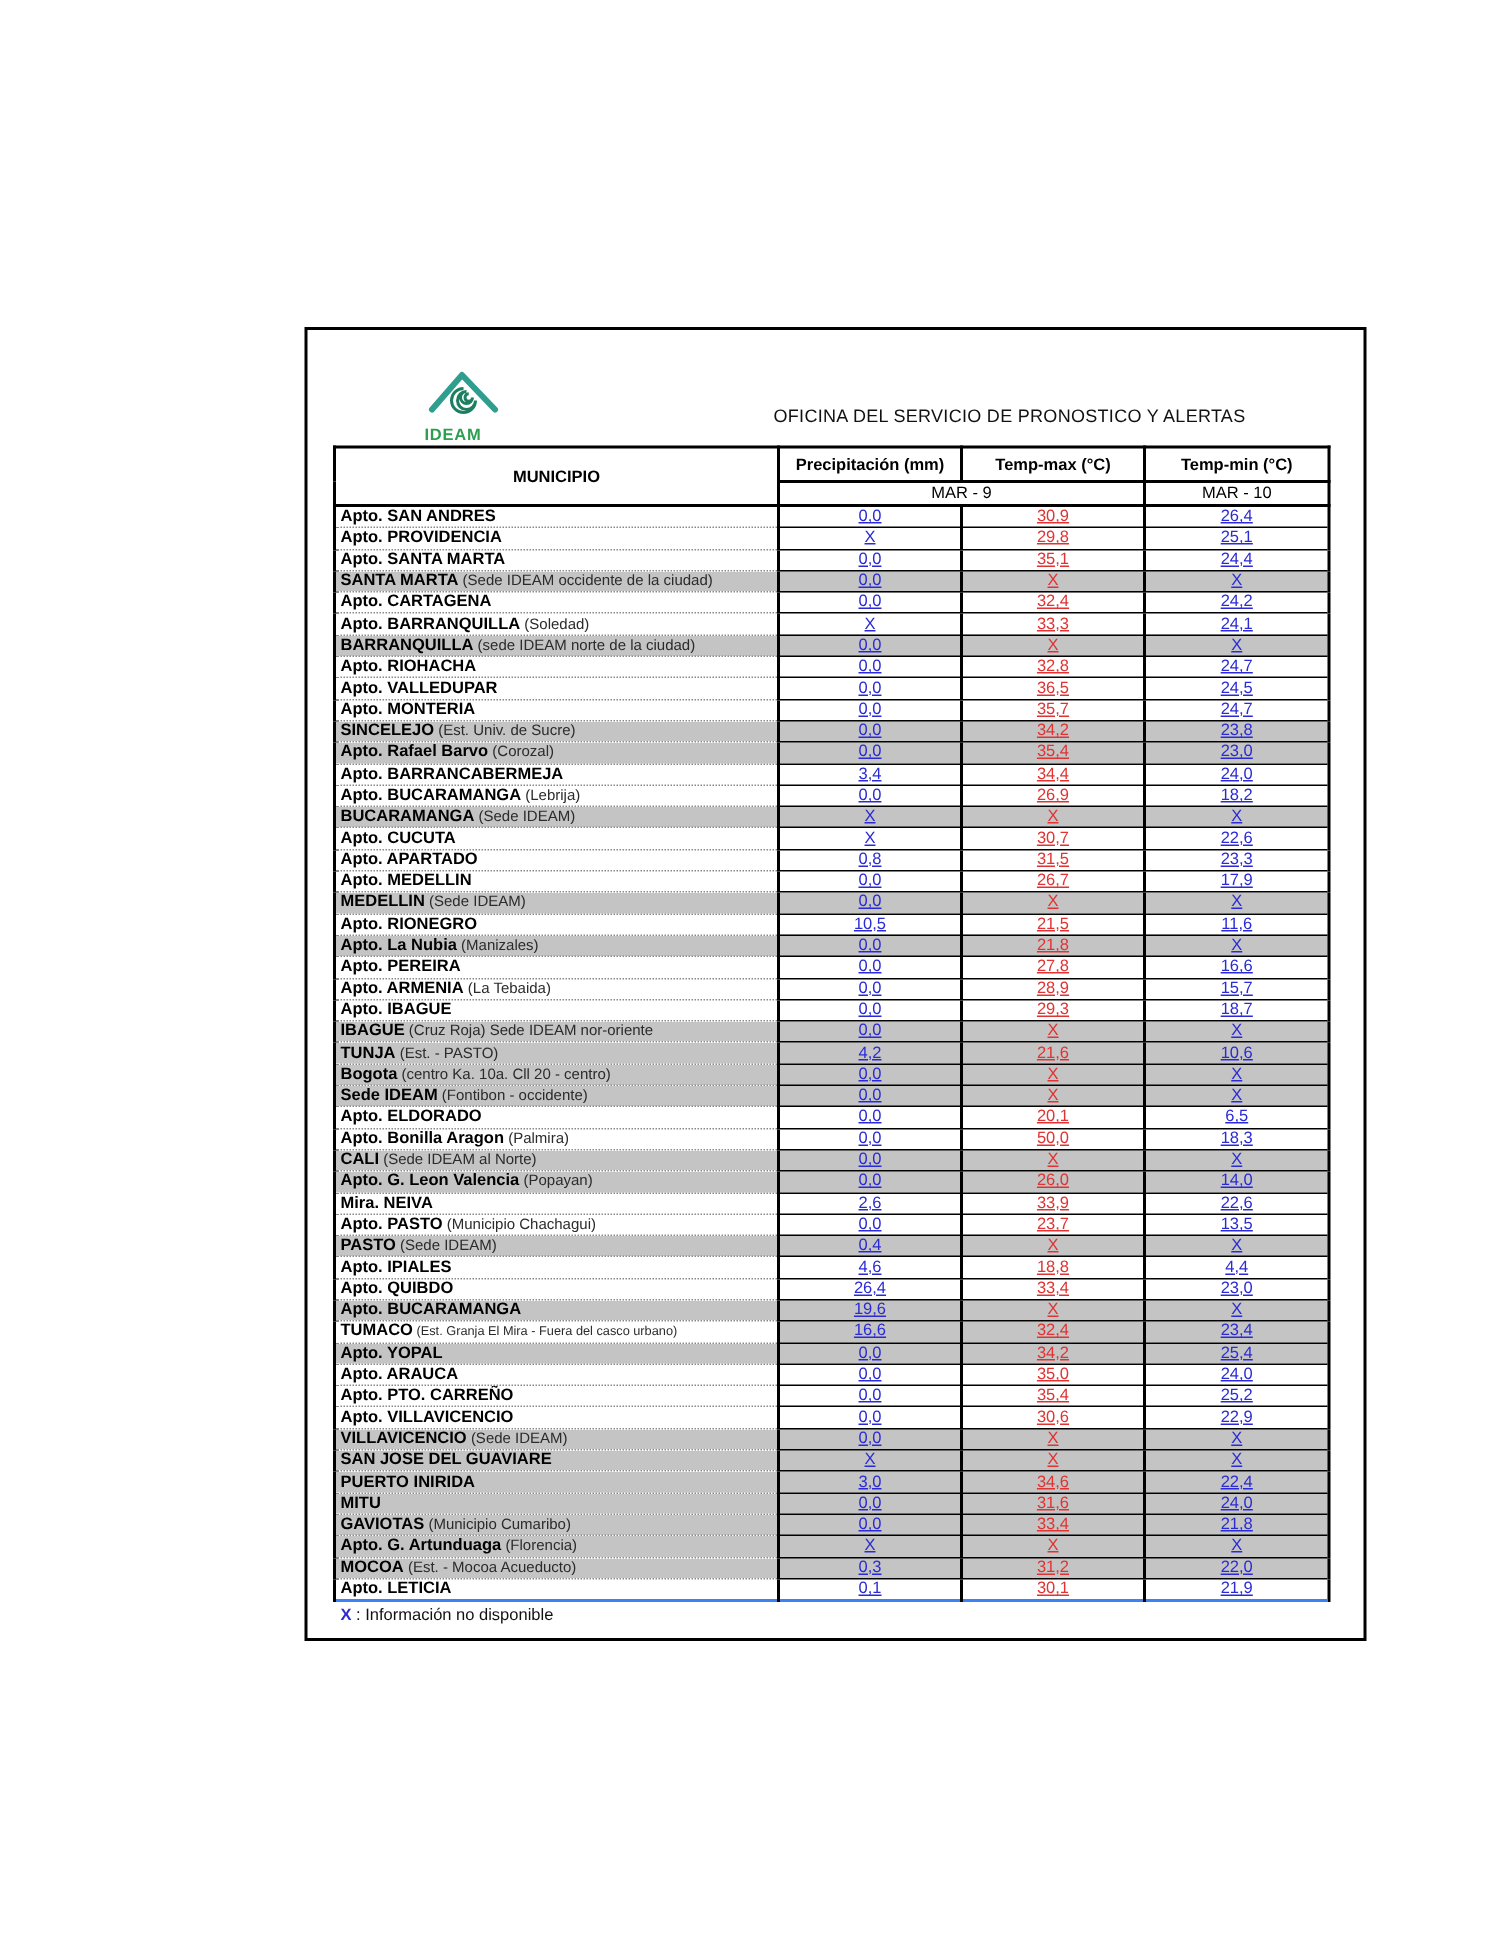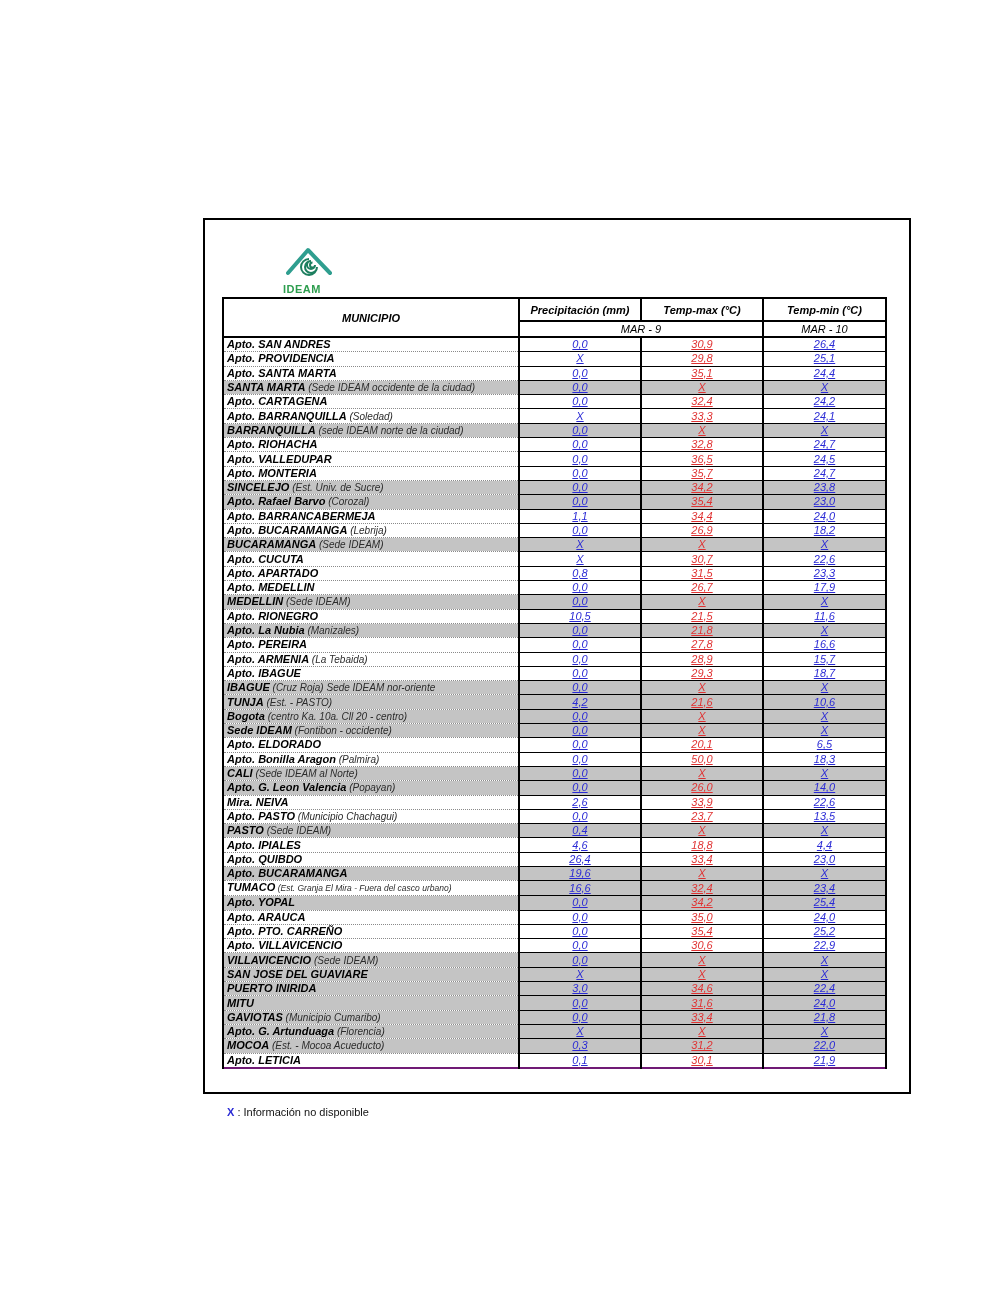--- a/index.html
+++ b/index.html
@@ -2,51 +2,52 @@
 <html><head>
 <meta charset="utf-8">
 <style>
   html,body{margin:0;padding:0;background:#fff;}
   body{width:1000px;height:1294px;position:relative;font-family:"Liberation Sans",sans-serif;color:#000;}
   .sheet{position:absolute;left:203px;top:218px;width:704px;height:872px;border:2px solid #000;background:#fff;}
   .title{position:absolute;left:27px;top:18px;width:704px;text-align:center;font-size:12px;letter-spacing:.2px;color:#111;white-space:nowrap;}
   .subtitle{position:absolute;left:233px;top:50px;width:470px;text-align:center;font-size:12px;letter-spacing:.2px;color:#111;white-space:nowrap;}
   .logo{position:absolute;left:78px;top:24px;width:56px;height:52px;text-align:left;}
   .logo-text{font-size:11px;font-weight:bold;color:#2e9e4f;letter-spacing:.5px;margin-top:-3px;}
-  table.wx{position:absolute;left:17px;top:77px;width:663px;border-collapse:collapse;table-layout:fixed;border:2px solid #701a75;font-style:italic;}
+  table.wx{position:absolute;left:17px;top:77px;width:663px;border-collapse:collapse;table-layout:fixed;border:2px solid #3b82f6;}
   table.wx th{border:2px solid #000;font-size:11px;padding:0;background:#fff;}
   th.main-h{height:21px;font-weight:bold;}
   th.date-h{height:14px;font-weight:normal;}
   td.col-name{border-left:2px solid #000;border-right:2px solid #000;border-top:1px dotted #8a8a8a;border-bottom:1px dotted #8a8a8a;padding:0 0 0 3px;font-size:11px;white-space:nowrap;overflow:hidden;height:13.3px;line-height:13px;}
   td.col-val{border-top:1px solid #000;border-bottom:1px solid #000;border-left:2px solid #000;border-right:2px solid #000;text-align:center;font-size:11px;height:13.3px;line-height:13px;padding:0;}
   .mname{font-weight:bold;color:#000;margin-top:28px;}
   .mdetail{font-weight:normal;color:#2b2b2b;font-size:10px;}
   .mdetail.sm{font-size:8.5px;}
   .uv{text-decoration:underline;}
   td.precip .uv, td.tmin .uv{color:#2b2bd5;}
   td.tmax .uv{color:#e03333;}
   tr.shade td{background:#c4c4c4;}
   td.cell-shade{background:#c4c4c4;}
-  .footnote{position:absolute;left:22px;top:851px;font-size:11px;color:#111;margin-top:35px;}
+  .footnote{position:absolute;left:22px;top:851px;font-size:11px;color:#111;}
   .footnote .fx{color:#2b2bd5;font-weight:bold;}
 </style>
 </head>
 <body>
 
 <div class="sheet">
 
 
   <div class="logo">
     <svg width="52" height="38" viewBox="0 0 52 38">
       <path d="M5 29 L25 6 L47 29" fill="none" stroke="#2f9e8f" stroke-width="4" stroke-linecap="round" stroke-linejoin="round"></path>
       <path d="M26 15 a8 8 0 1 0 8 8 a6 6 0 1 1 -6 -6 a4 4 0 1 0 4 4 a2.5 2.5 0 1 1 -2.5 -2.5" fill="none" stroke="#1d7f5f" stroke-width="2"></path>
     </svg>
     <div class="logo-text">IDEAM</div>
   </div>
 
+  <div class="subtitle">OFICINA DEL SERVICIO DE PRONOSTICO Y ALERTAS</div>
 
   <table class="wx">
     <colgroup>
       <col style="width:296px">
         <col style="width:122px">
         <col style="width:122px">
         <col style="width:123px">
     </colgroup>
     <thead>
       <tr>
@@ -128,21 +129,21 @@
           <td class="col-val tmin"><span class="uv">23,8</span></td>
         </tr>
         <tr class="shade">
           <td class="col-name"><span class="mname">Apto. Rafael Barvo</span><span class="mdetail"> (Corozal)</span></td>
           <td class="col-val precip"><span class="uv">0,0</span></td>
           <td class="col-val tmax"><span class="uv">35,4</span></td>
           <td class="col-val tmin"><span class="uv">23,0</span></td>
         </tr>
         <tr>
           <td class="col-name"><span class="mname">Apto. BARRANCABERMEJA</span></td>
-          <td class="col-val precip"><span class="uv">1,1</span></td>
+          <td class="col-val precip"><span class="uv">3,4</span></td>
           <td class="col-val tmax"><span class="uv">34,4</span></td>
           <td class="col-val tmin"><span class="uv">24,0</span></td>
         </tr>
         <tr>
           <td class="col-name"><span class="mname">Apto. BUCARAMANGA</span><span class="mdetail"> (Lebrija)</span></td>
           <td class="col-val precip"><span class="uv">0,0</span></td>
           <td class="col-val tmax"><span class="uv">26,9</span></td>
           <td class="col-val tmin"><span class="uv">18,2</span></td>
         </tr>
         <tr class="shade">

